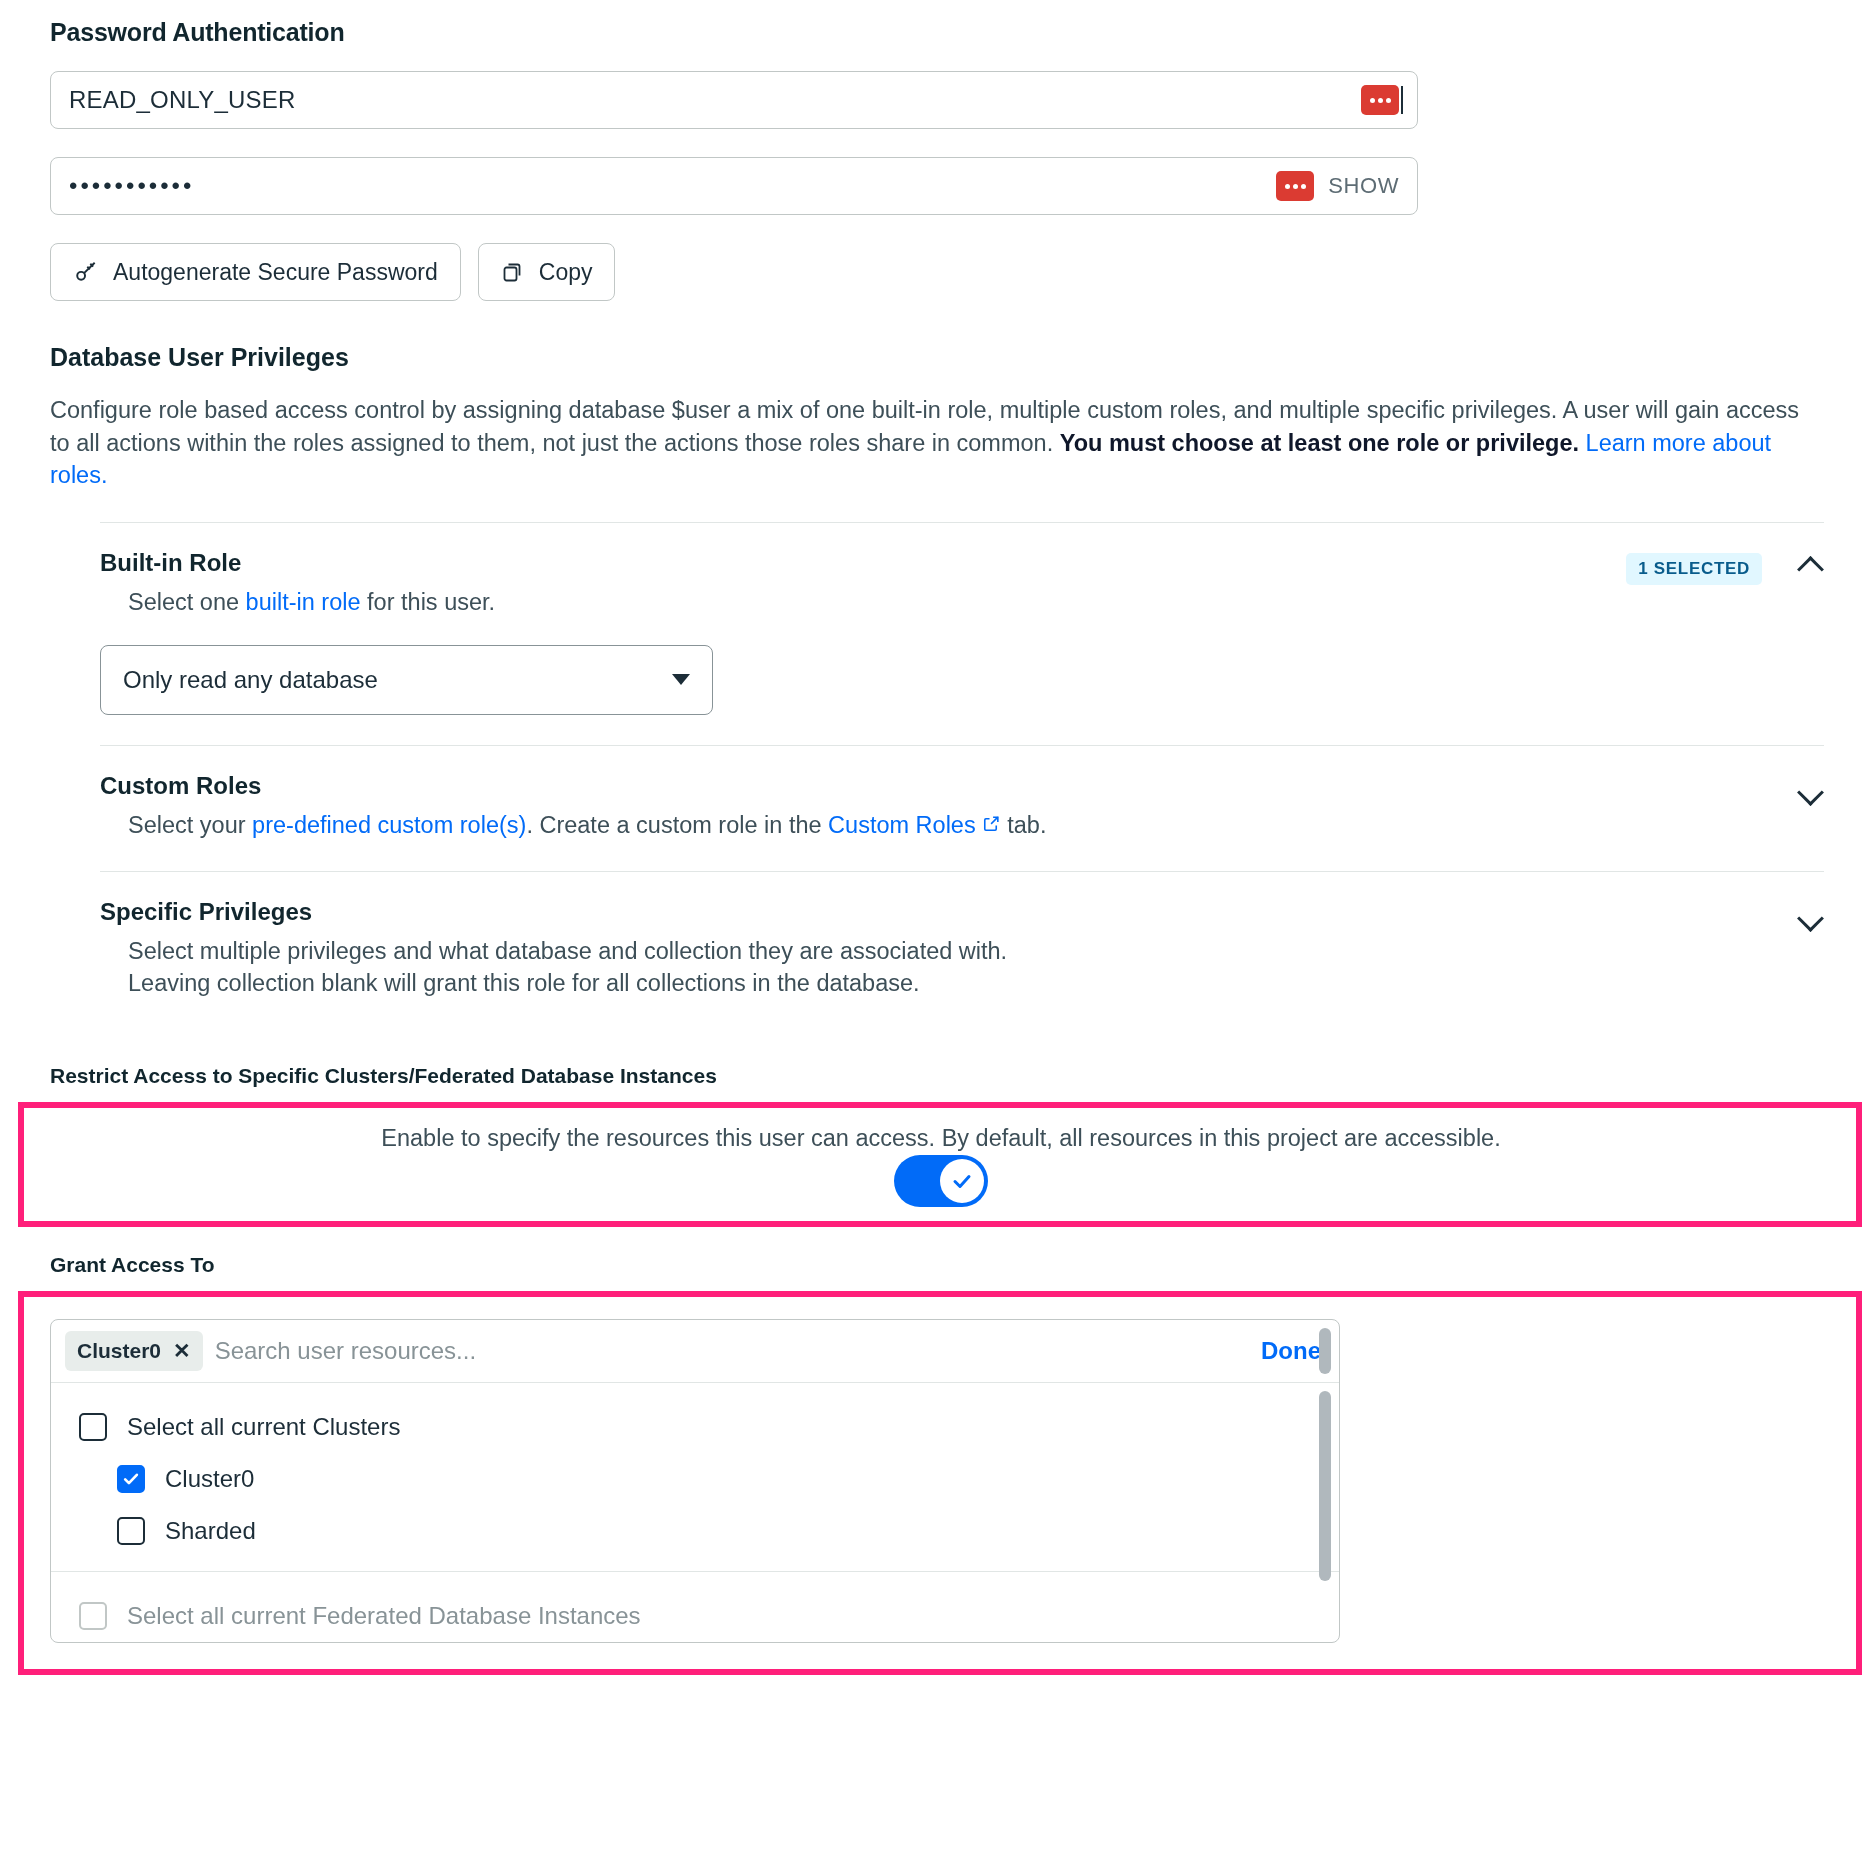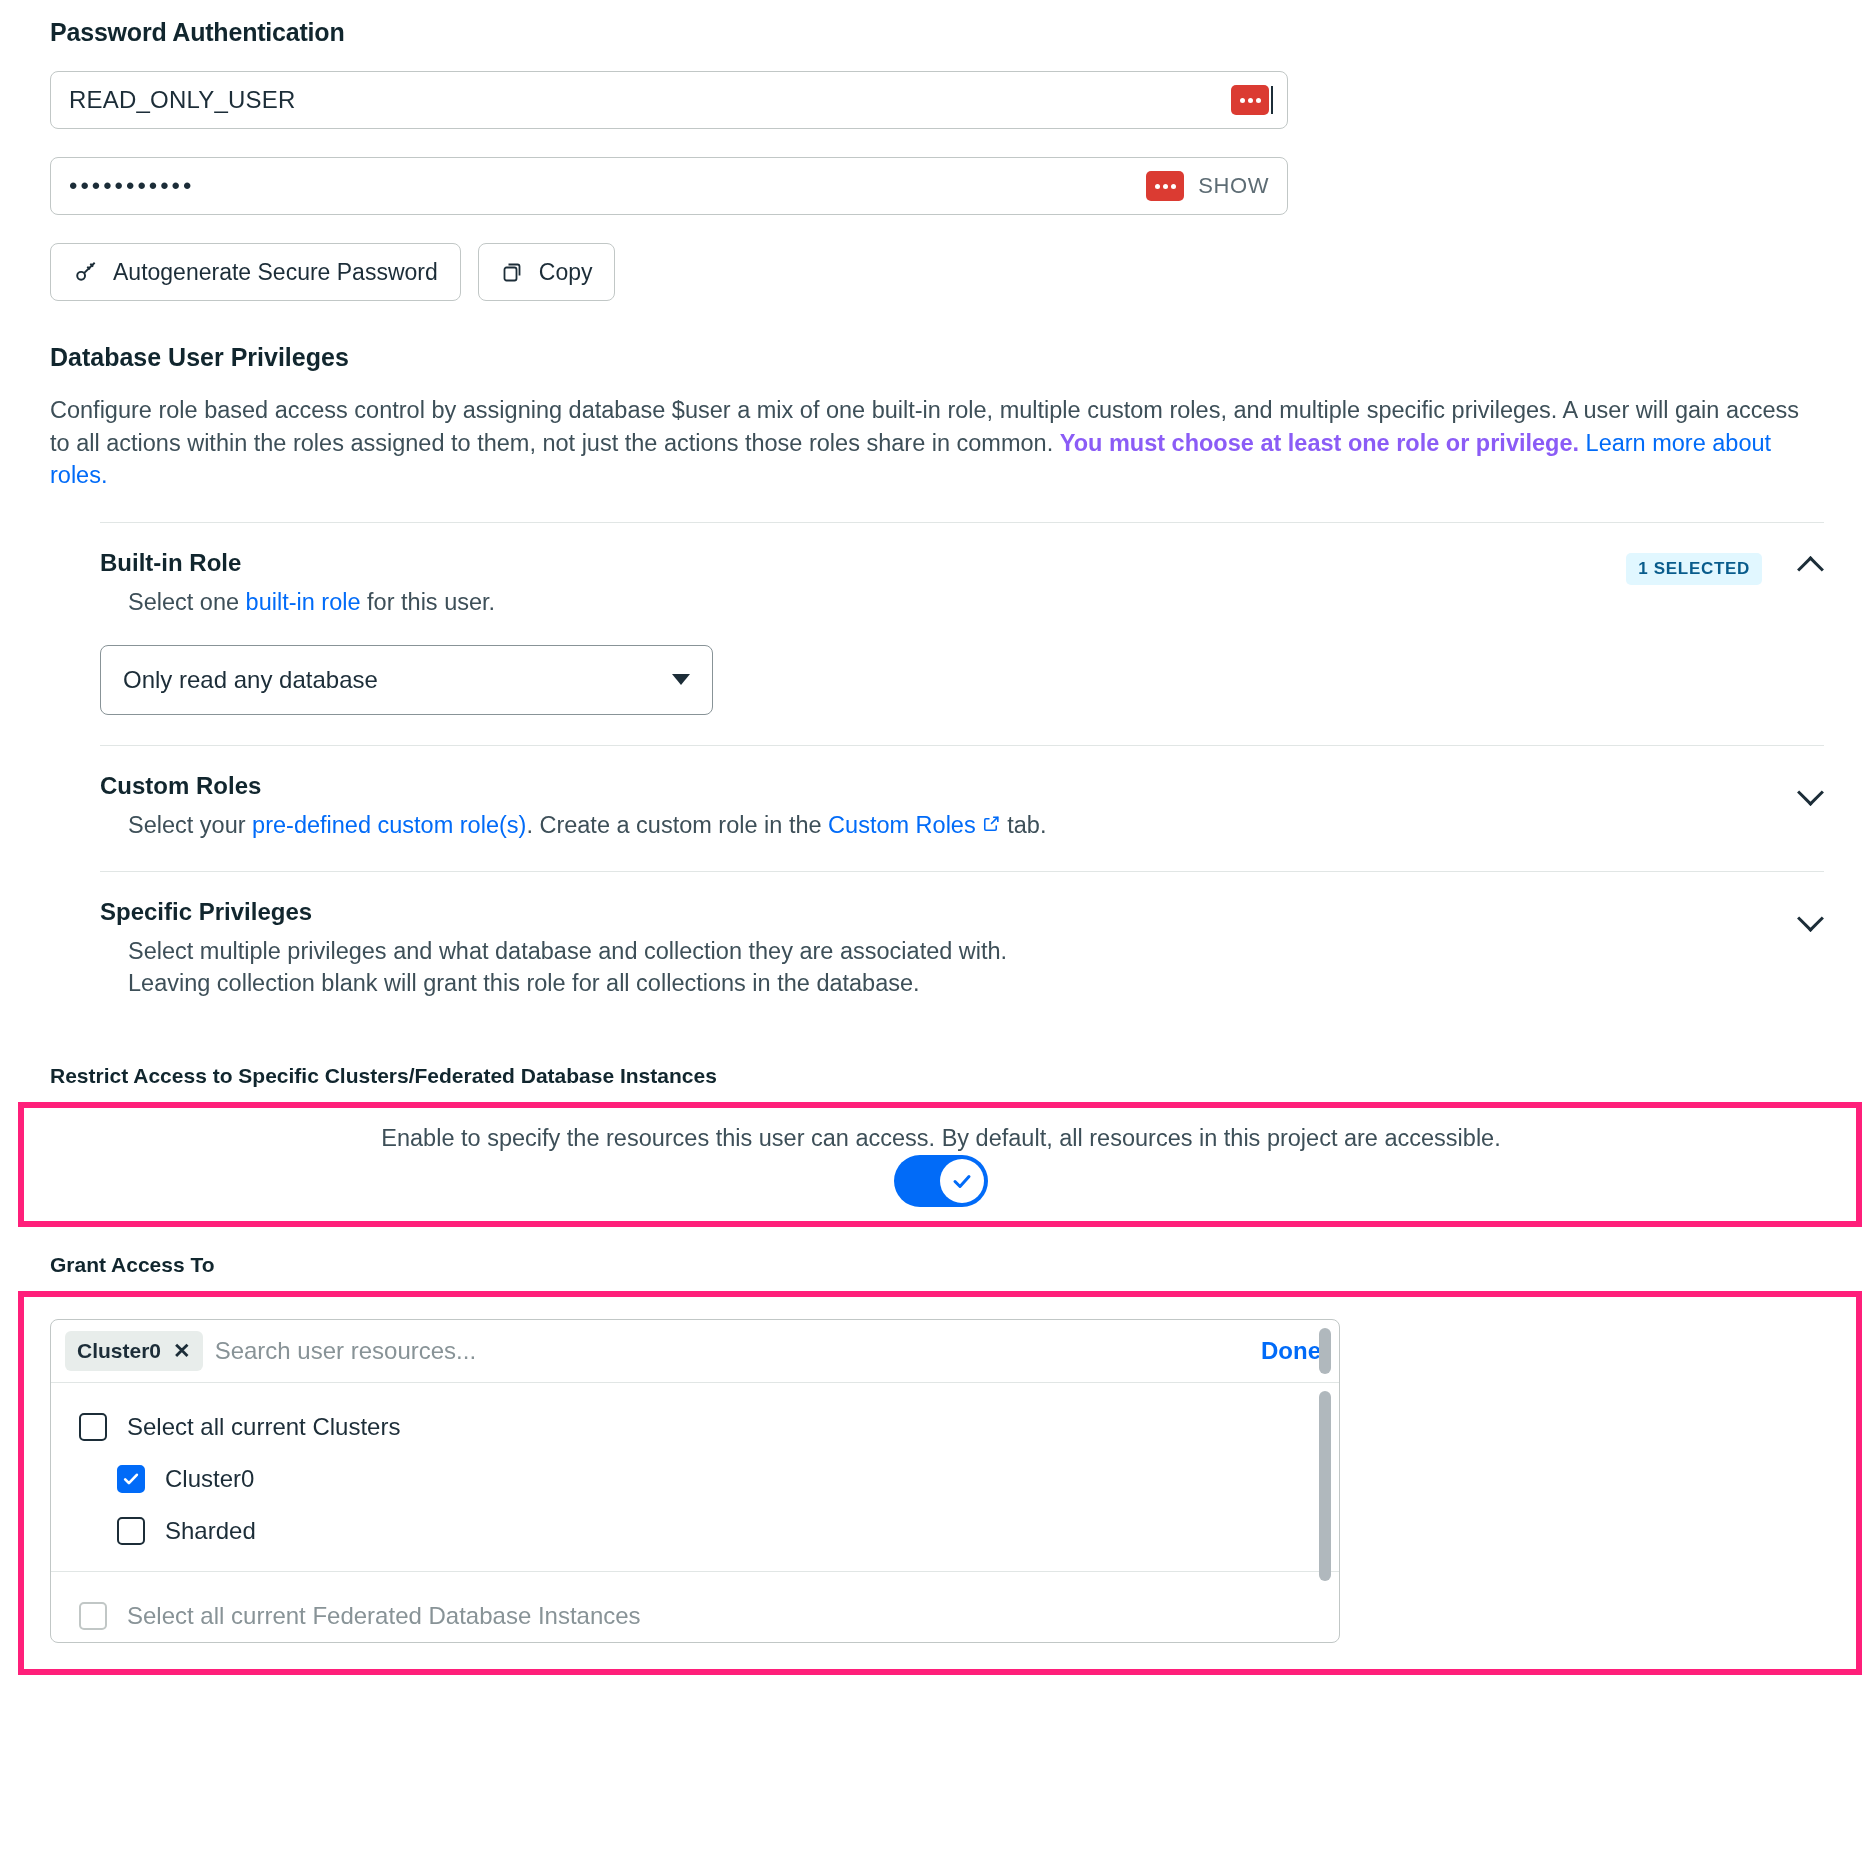--- a/index.html
+++ b/index.html
@@ -39,21 +39,21 @@
   h4.small-title {
     font-size: 21px;
     font-weight: bold;
     color: #11262e;
     margin: 0 0 14px 0;
   }
 
   
   .text-input {
     position: relative;
-    width: 1238px;
+    width: 1368px;
     height: 58px;
     border: 1px solid #c1c7c6;
     border-radius: 8px;
     background: #ffffff;
     display: flex;
     align-items: center;
     padding: 0 18px;
     margin-bottom: 28px;
   }
   .text-input .value {
@@ -129,21 +129,21 @@
   .btn .ico { display: inline-flex; align-items: center; }
 
   
   .desc {
     font-size: 23.5px;
     line-height: 1.39;
     color: #3d4f58;
     max-width: 1810px;
     margin: 0 0 30px 0;
   }
-  .desc b { color: #8b5cf6; font-weight: bold; }
+  .desc b { color: #0f172a; font-weight: bold; }
   a.link { color: #016bf8; text-decoration: none; }
 
   
   .accordion {
     border-top: 1px solid #e1e6e5;
     padding: 26px 0 30px 0;
     margin-left: 100px;
     margin-right: 48px;
     position: relative;
   }

